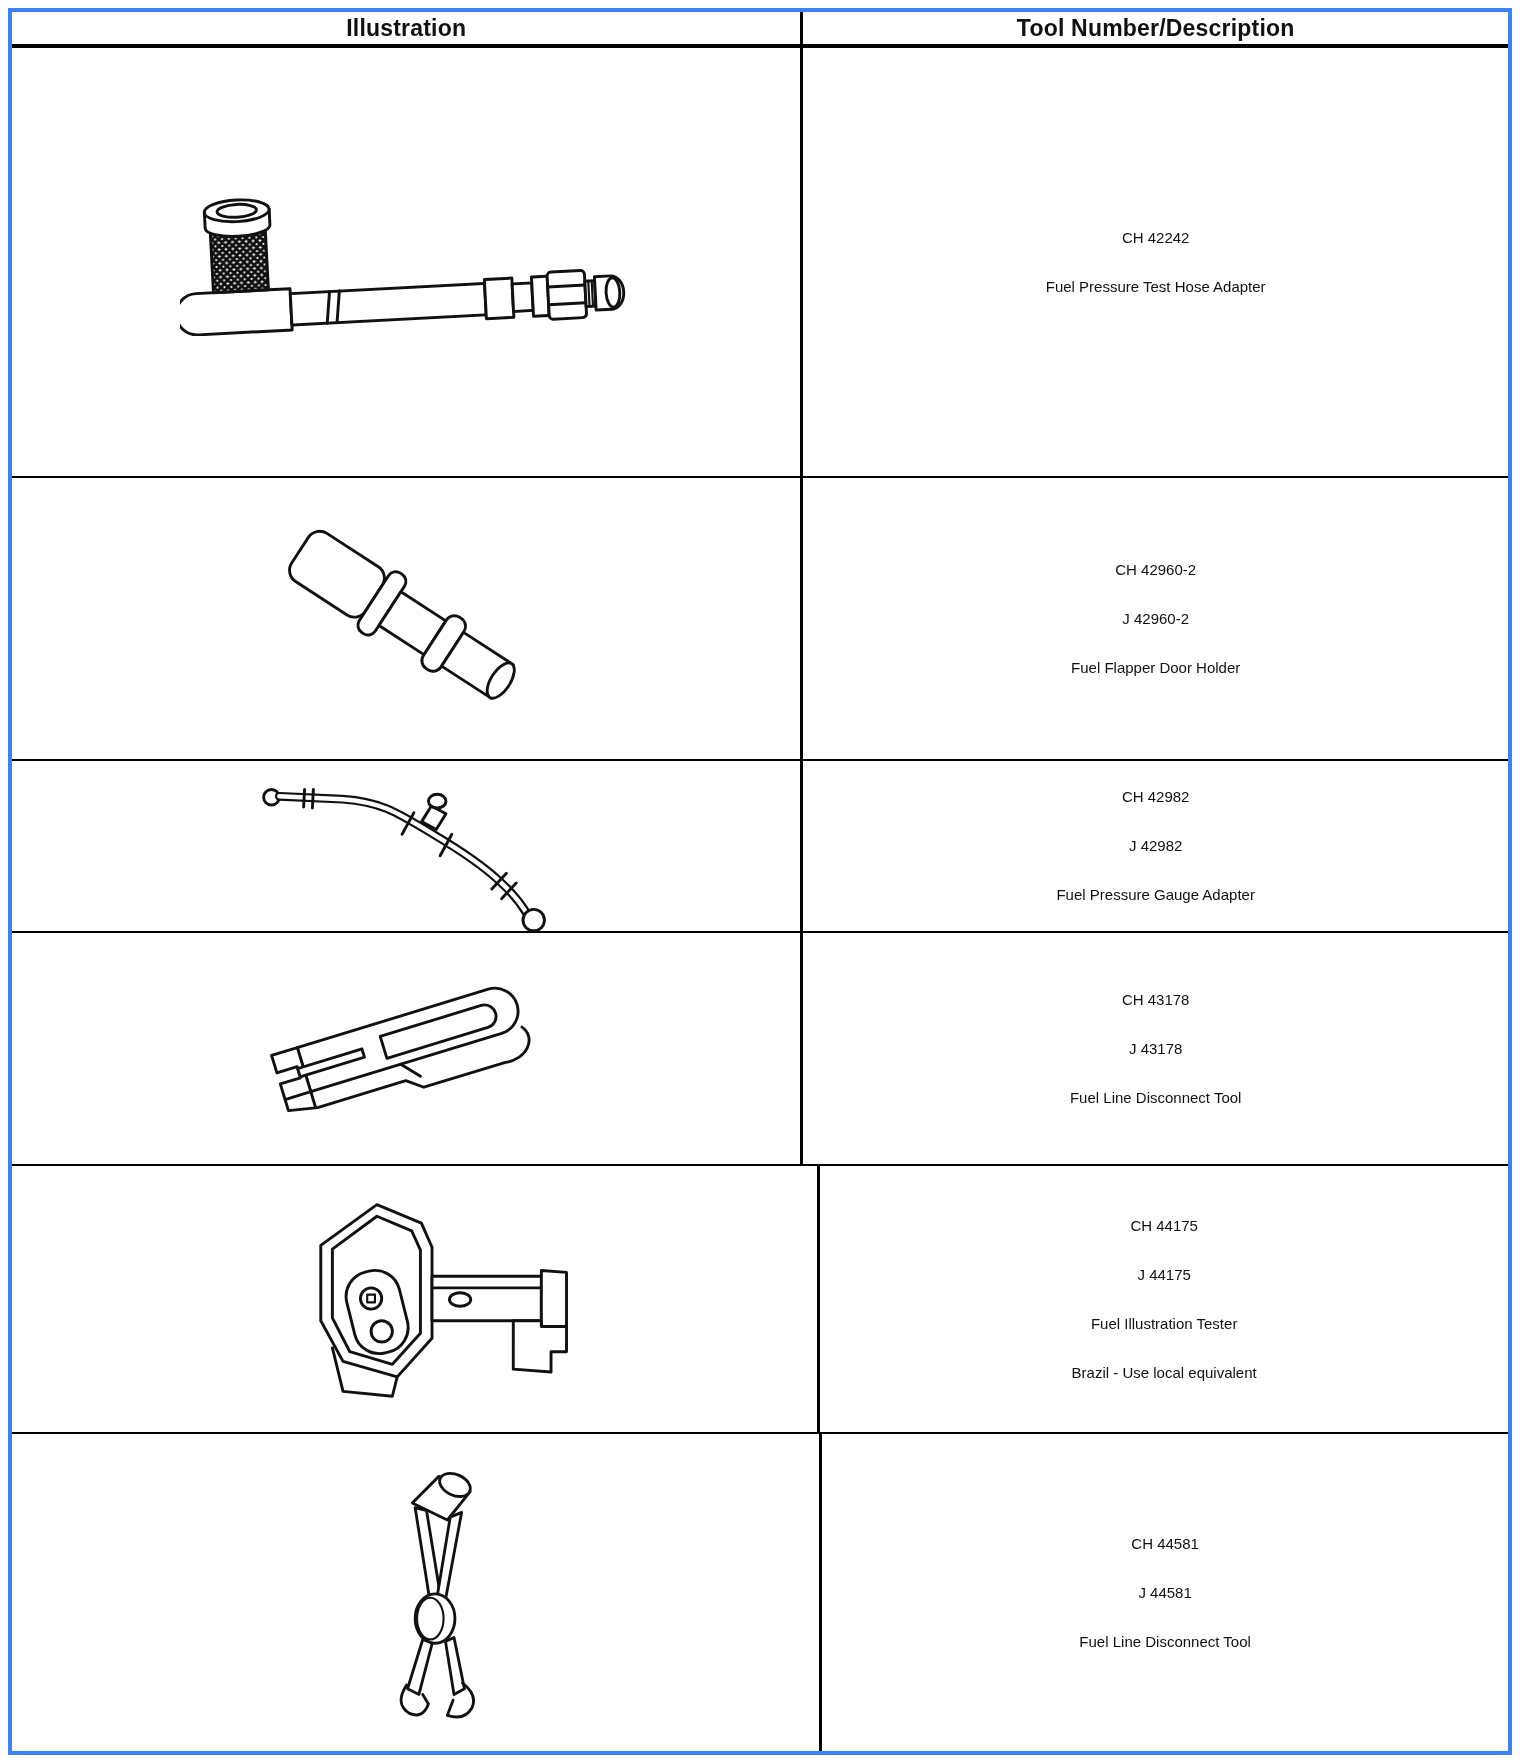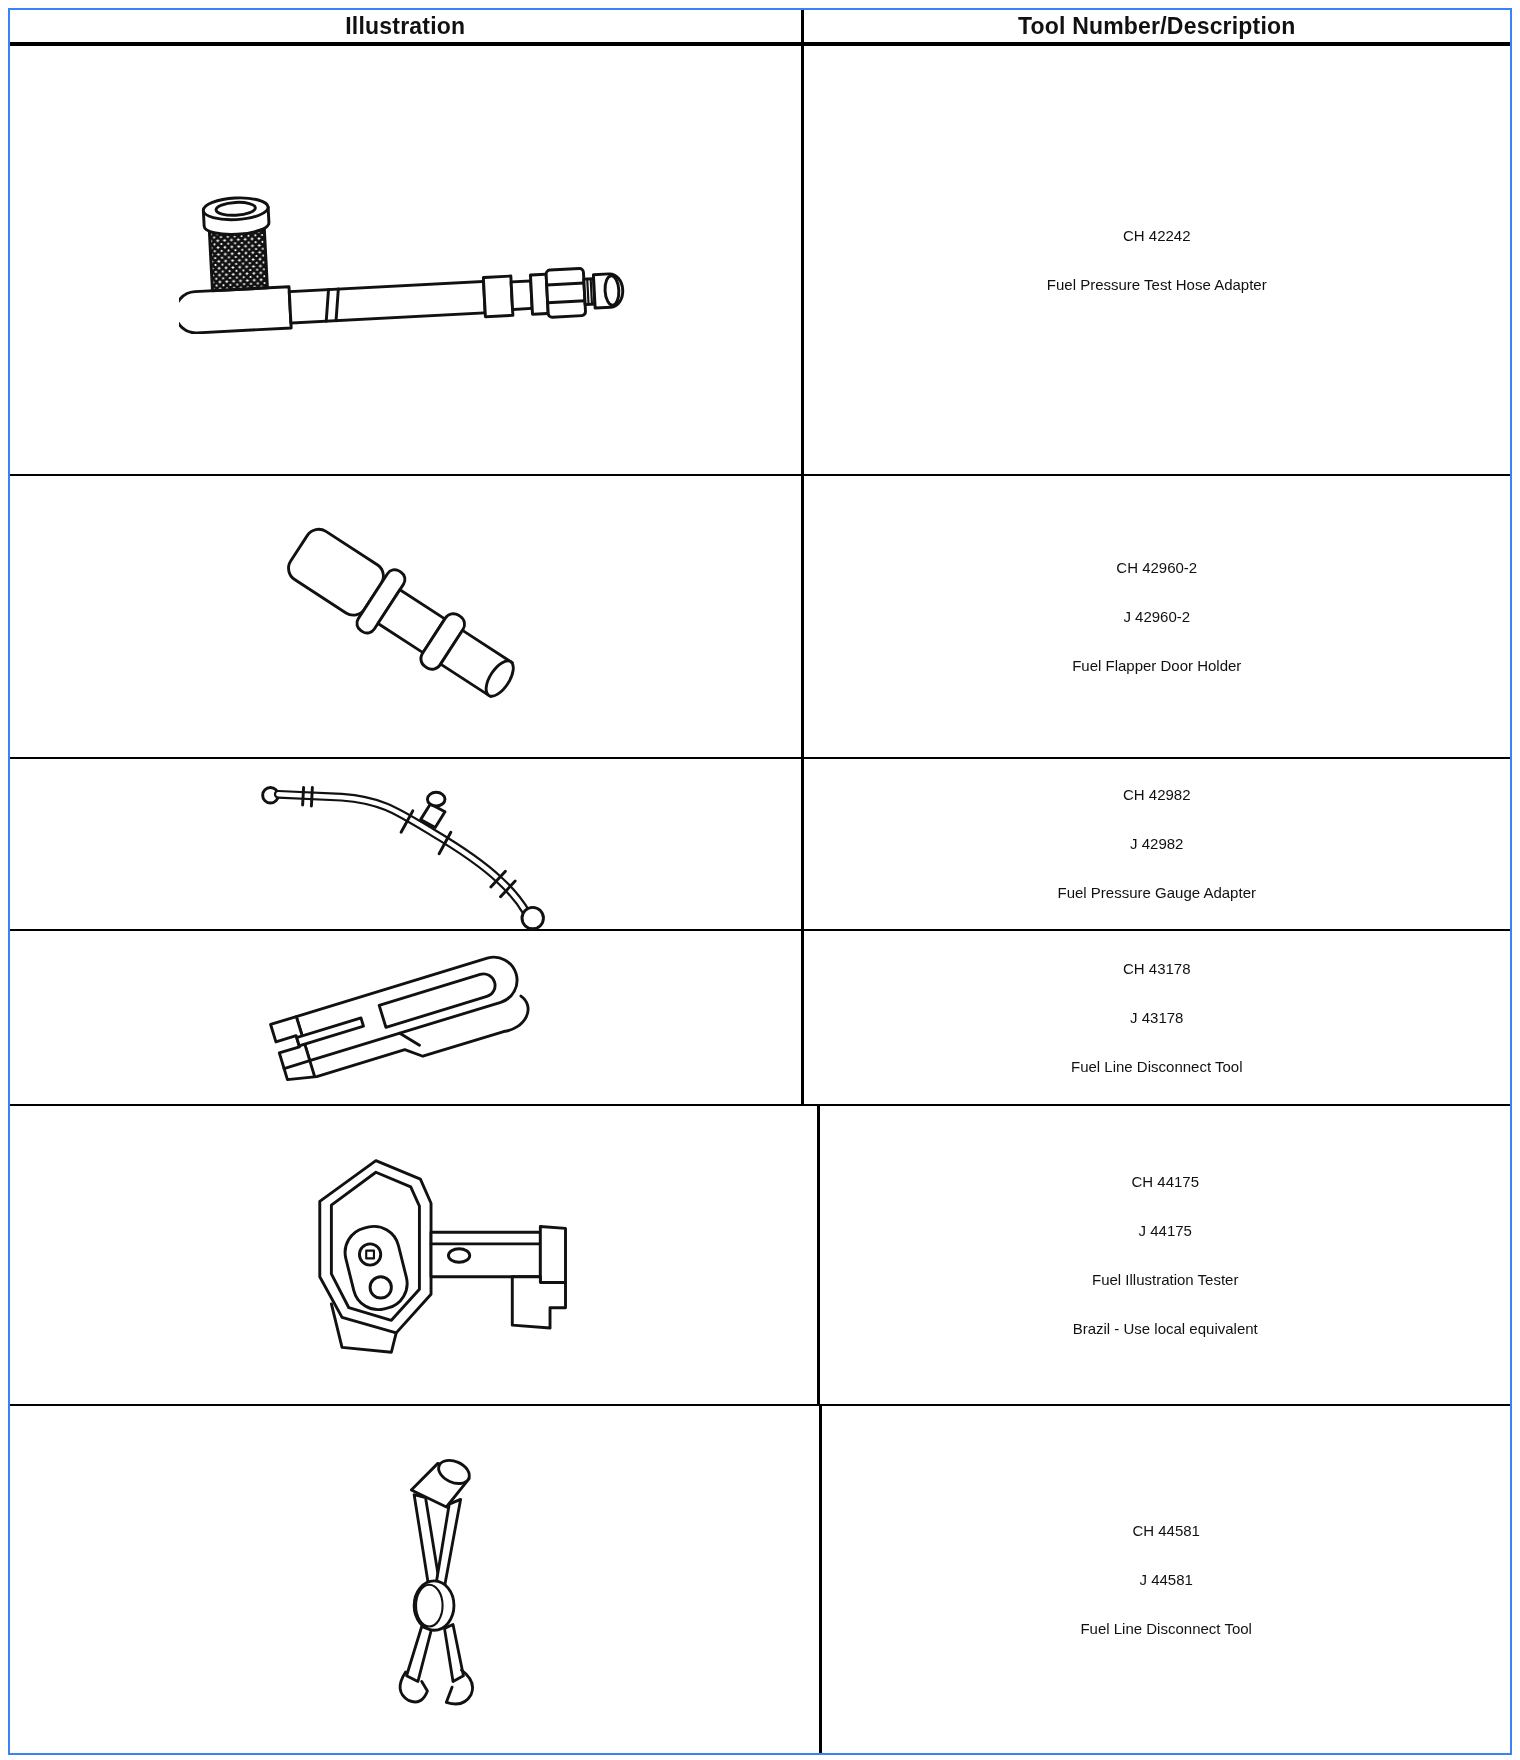--- a/index.html
+++ b/index.html
@@ -7,21 +7,21 @@
   body {
     width: 1520px; height: 1760px;
     font-family: "Liberation Sans", sans-serif;
     color: #111111;
     position: relative;
   }
   .page {
     position: absolute;
     left: 8px; top: 8px;
     width: 1504px; height: 1747px;
-    border: 2px solid #3b82f6;
+    border: 4px solid #3b82f6;
     background: #fff;
     display: flex;
     flex-direction: column;
   }
   .hdr-row {
     display: flex;
     height: 36px;
     border-bottom: 4px solid #000;
     flex: none;
   }
@@ -54,22 +54,22 @@
     font-weight: bold;
     font-size: 23px;
     letter-spacing: 0.2px;
   }
   .hdr-ill { width: 52.9%; border-right: 3px solid #000; }
   .hdr-txt { flex: 1; }
   .line { font-size: 15px; line-height: 1.2; }
   .h-r1 { height: 430px; }
   .h-r2 { height: 283px; }
   .h-r3 { height: 172px; }
-  .h-r4 { height: 175px; }
-  .h-r5 { height: 300px; padding-left: 36px; }
+  .h-r4 { height: 233px; }
+  .h-r5 { height: 268px; padding-left: 36px; }
   svg { display: block; }
   svg * { stroke: #111; stroke-width: 3; fill: #fff; stroke-linejoin: round; stroke-linecap: round; }
   svg .nofill { fill: none; }
   svg .thin { stroke-width: 2.2; }
   svg .tube { stroke-width: 9; fill: none; }
   svg .tubein { stroke: #fff; stroke-width: 4.5; fill: none; }
   svg .knurlfill { fill: url(#knurl); }
 </style>
 </head>
 <body>

